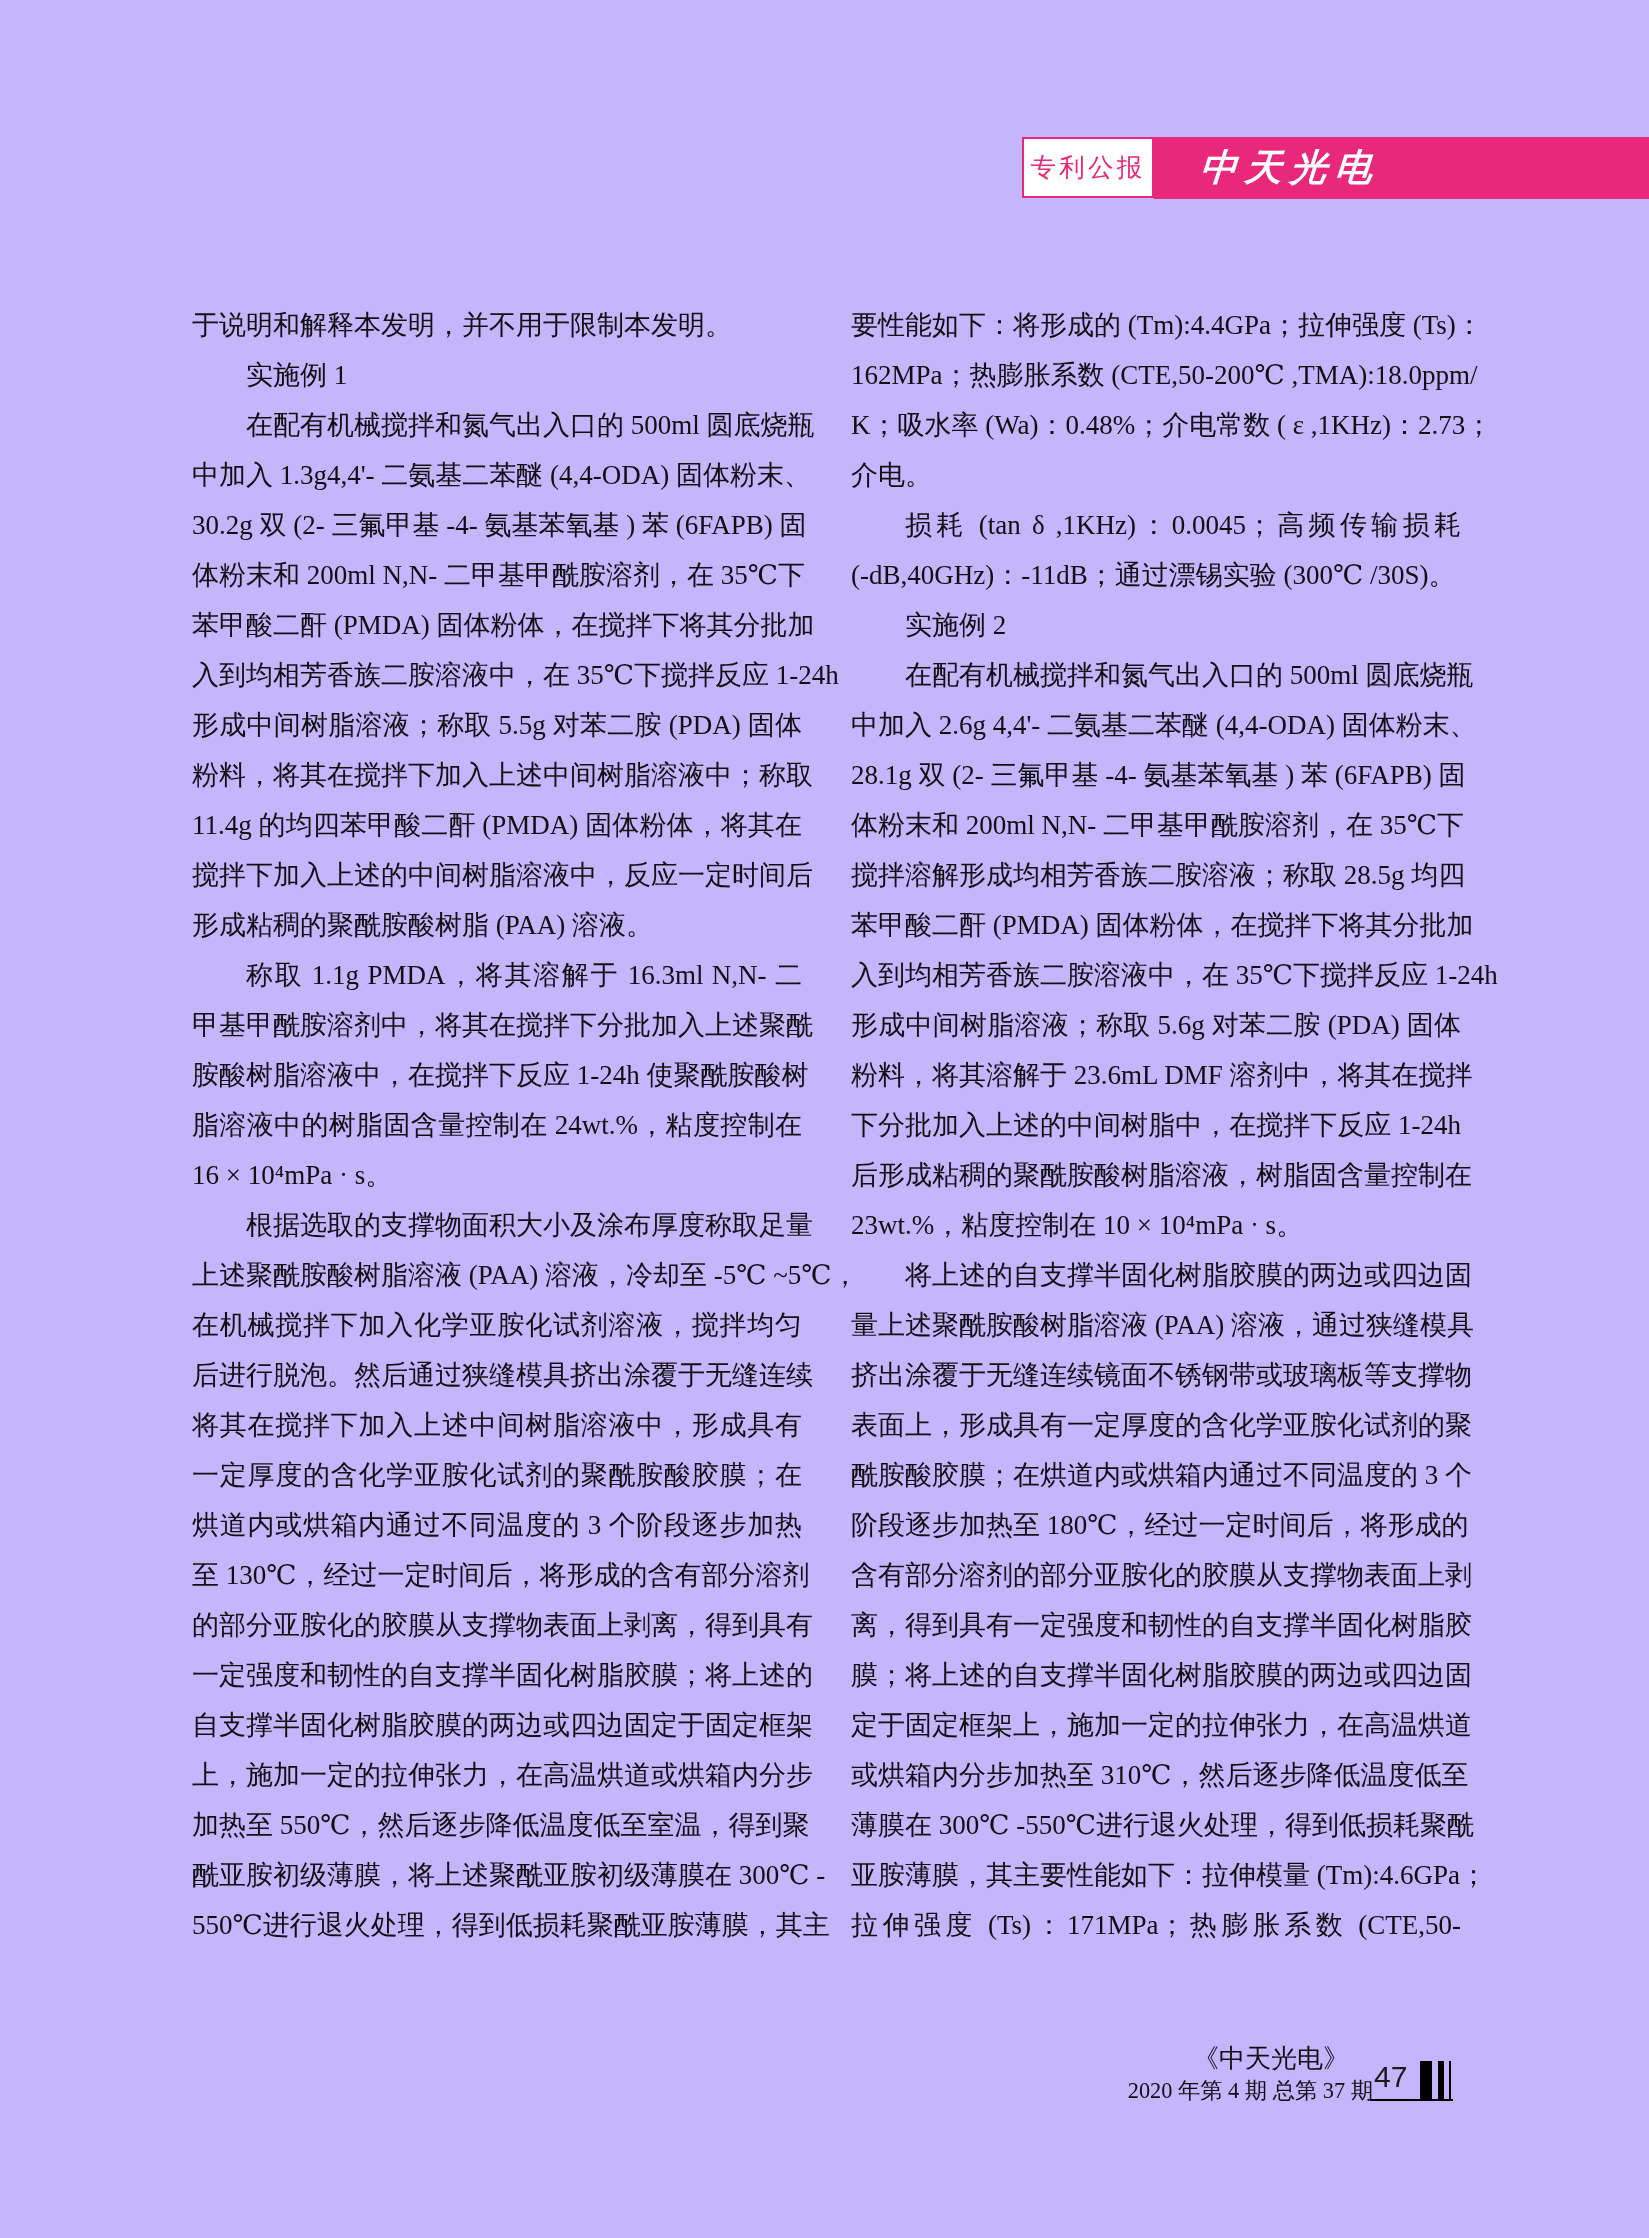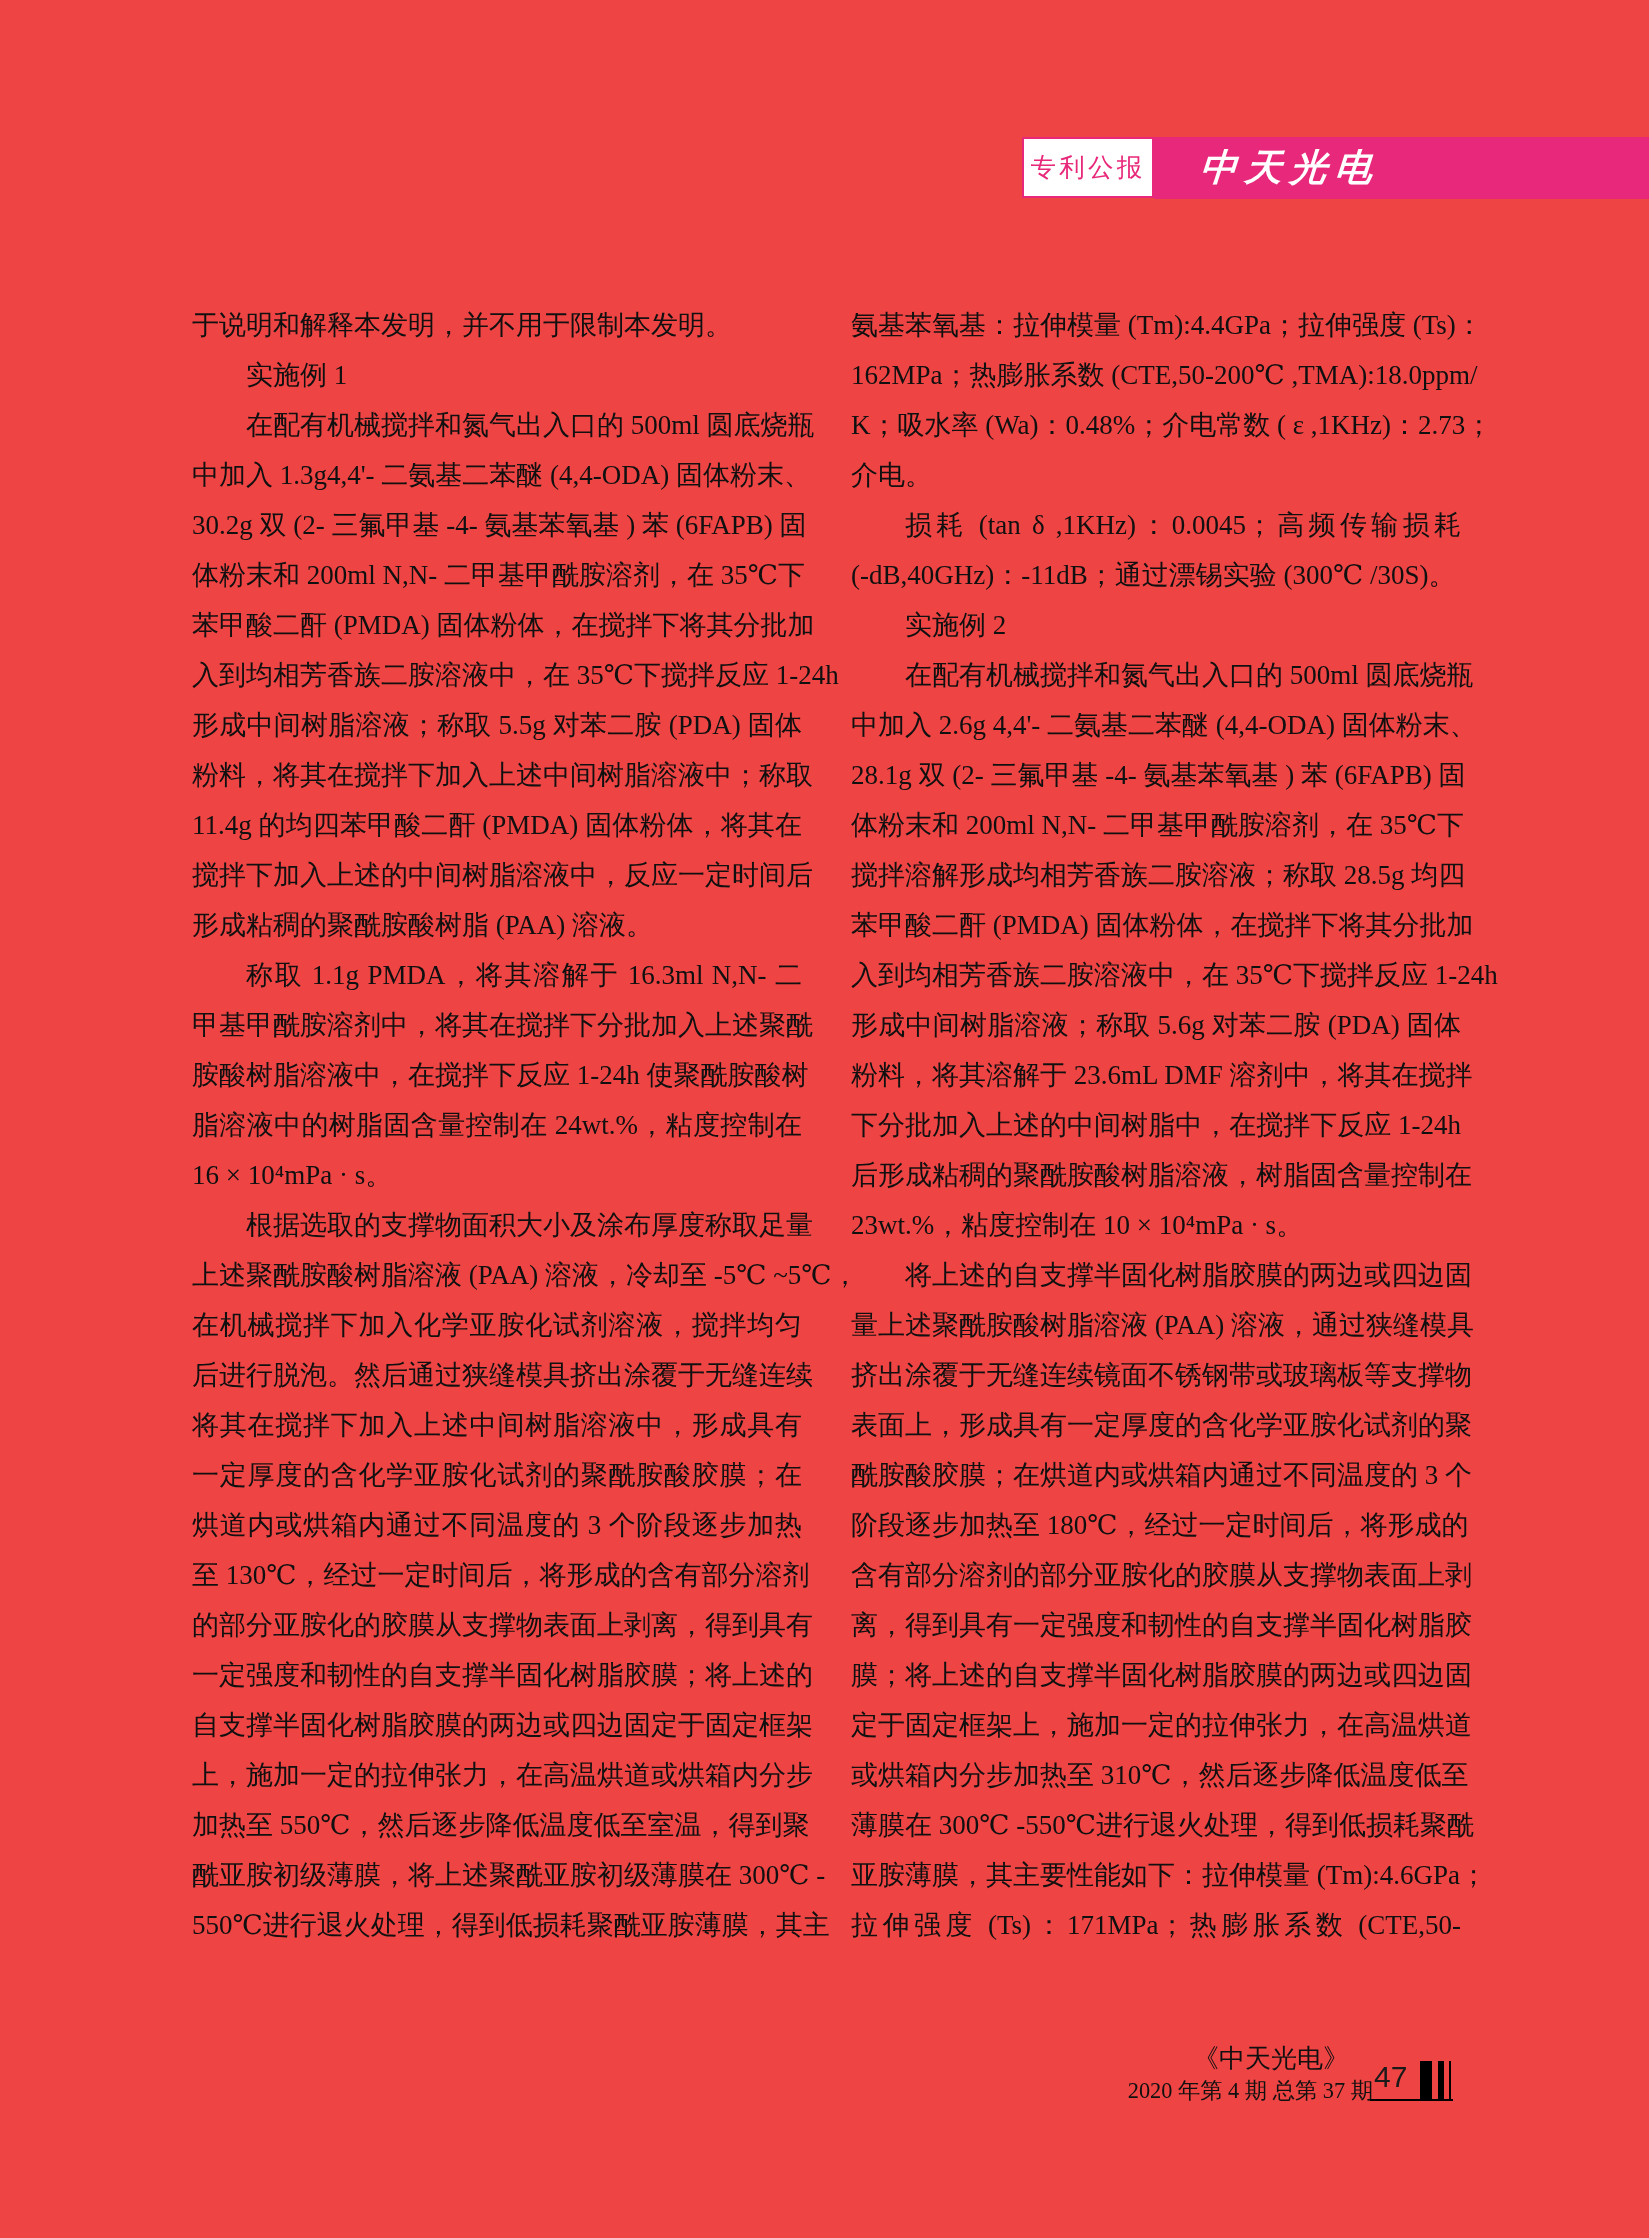--- a/index.html
+++ b/index.html
@@ -1,19 +1,19 @@
 <!DOCTYPE html>
 <html style="--accent: #e8287a;font-size:12.8px"><head>
 <meta charset="utf-8">
 <style>
   html,body{margin:0;padding:0;background:#888;}
   #page{
     position:relative;
     width:1650px;height:2239px;
-    background:#ef4444;
+    background:#c4b5fd;
     font-family:"Liberation Serif","DejaVu Serif",serif;
     color:#101010;
     overflow:hidden;
   }
   
   #gazette-box{
     position:absolute;left:1022px;top:137px;
     width:128px;height:57px;
     background:#ffffff;
     border:2.4px solid var(--accent);
@@ -119,21 +119,21 @@
       <div class="line">至 130℃，经过一定时间后，将形成的含有部分溶剂</div>
       <div class="line">的部分亚胺化的胶膜从支撑物表面上剥离，得到具有</div>
       <div class="line">一定强度和韧性的自支撑半固化树脂胶膜；将上述的</div>
       <div class="line">自支撑半固化树脂胶膜的两边或四边固定于固定框架</div>
       <div class="line">上，施加一定的拉伸张力，在高温烘道或烘箱内分步</div>
       <div class="line">加热至 550℃，然后逐步降低温度低至室温，得到聚</div>
       <div class="line">酰亚胺初级薄膜，将上述聚酰亚胺初级薄膜在 300℃ -</div>
       <div class="line">550℃进行退火处理，得到低损耗聚酰亚胺薄膜，其主</div>
     </div>
   <div id="col-right" class="col">
-      <div class="line">氨基苯氧基：拉伸模量 (Tm):4.4GPa；拉伸强度 (Ts)：</div>
+      <div class="line">要性能如下：将形成的 (Tm):4.4GPa；拉伸强度 (Ts)：</div>
       <div class="line">162MPa；热膨胀系数 (CTE,50-200℃ ,TMA):18.0ppm/</div>
       <div class="line">K；吸水率 (Wa)：0.48%；介电常数 ( ε ,1KHz)：2.73；</div>
       <div class="line nojust">介电。</div>
       <div class="line indent">损耗 (tan δ ,1KHz)：0.0045；高频传输损耗</div>
       <div class="line nojust">(-dB,40GHz)：-11dB；通过漂锡实验 (300℃ /30S)。</div>
       <div class="line nojust indent">实施例 2</div>
       <div class="line indent">在配有机械搅拌和氮气出入口的 500ml 圆底烧瓶</div>
       <div class="line">中加入 2.6g 4,4'- 二氨基二苯醚 (4,4-ODA) 固体粉末、</div>
       <div class="line">28.1g 双 (2- 三氟甲基 -4- 氨基苯氧基 ) 苯 (6FAPB) 固</div>
       <div class="line">体粉末和 200ml N,N- 二甲基甲酰胺溶剂，在 35℃下</div>

